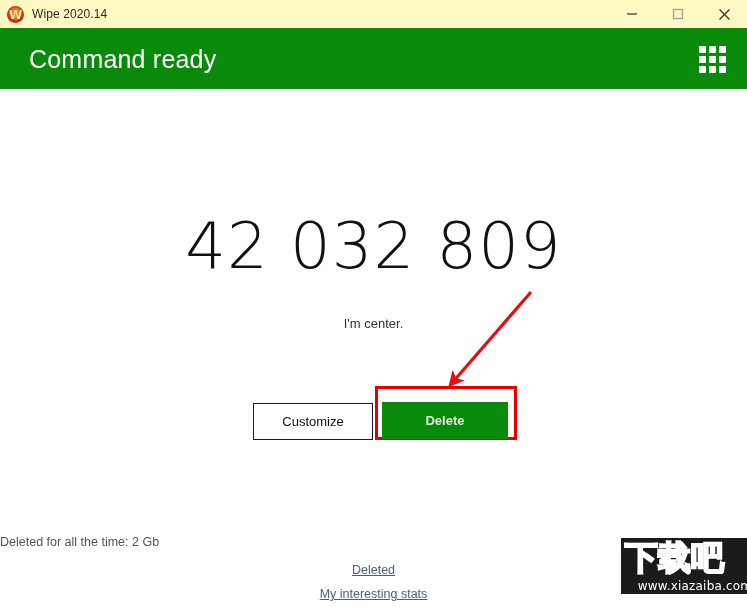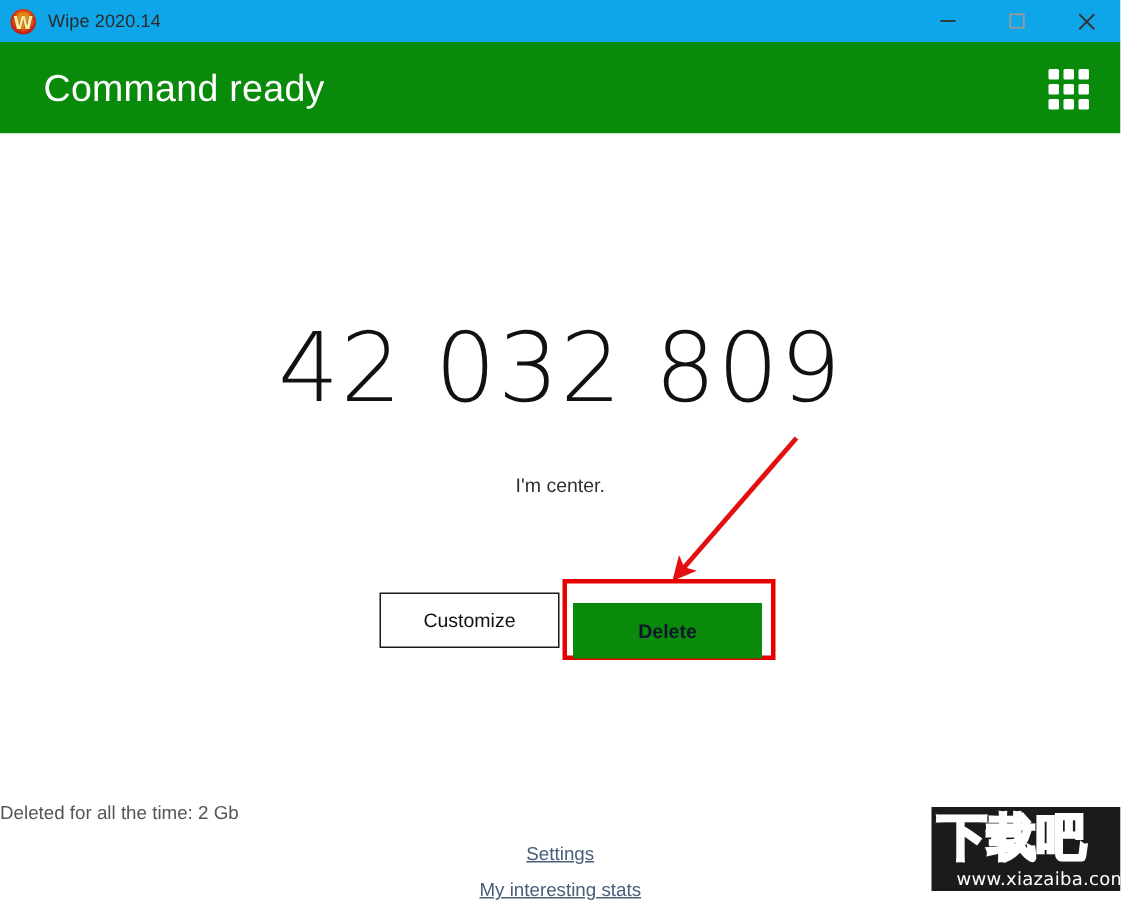--- a/index.html
+++ b/index.html
@@ -14,21 +14,21 @@
     overflow: hidden;
     position: relative;
   }
 
   
   .titlebar {
     position: absolute;
     left: 0; top: 0;
     width: 747px;
     height: 28px;
-    background: #0ea5e9;
+    background: #fef9c3;
     display: flex;
     align-items: center;
   }
   .app-logo {
     width: 17px;
     height: 17px;
     margin-left: 7px;
     margin-right: 8px;
     border-radius: 50%;
     background: radial-gradient(circle at 50% 45%, #f3c21a 0%, #e8860d 38%, #cf2318 62%, #6d0d08 100%);
@@ -136,21 +136,21 @@
     font-size: 13px;
     color: #303030;
   }
 
   
   .btn-row {
     position: absolute;
     left: 253px;
     top: 306px;
     display: flex;
-    align-items: flex-start;
+    align-items: center;
   }
   .customize-btn {
     width: 120px;
     height: 37px;
     background: #ffffff;
     border: 1px solid #1a1a1a;
     box-sizing: border-box;
     font-size: 13px;
     color: #111111;
     display: flex;
@@ -173,21 +173,21 @@
     pointer-events: none;
   }
   .delete-btn {
     position: relative;
     width: 126px;
     height: 37px;
     background: #0a8a0a;
     border: none;
     font-size: 13px;
     font-weight: 700;
-    color: #0f172a;
+    color: #e5e5e5;
     display: flex;
     align-items: center;
     justify-content: center;
     font-family: "Liberation Sans", sans-serif;
     margin-top: -1px;
     margin-left: -1px;
   }
 
   
   .deleted-total {
@@ -307,21 +307,21 @@
     <div class="customize-btn">Customize</div>
     <div class="delete-wrap">
       <div class="delete-highlight"></div>
       <div class="delete-btn">Delete</div>
     </div>
   </div>
 
   <div class="deleted-total">Deleted for all the time: 2 Gb</div>
 
   <div class="link-row link-settings">
-    <span class="link">Settings</span>
+    <span class="link">Deleted</span>
   </div>
   <div class="link-row link-stats">
     <span class="link">My interesting stats</span>
   </div>
 
 </div>
 
 <div class="arrow-layer">
   <svg width="747" height="607">
     <defs>

